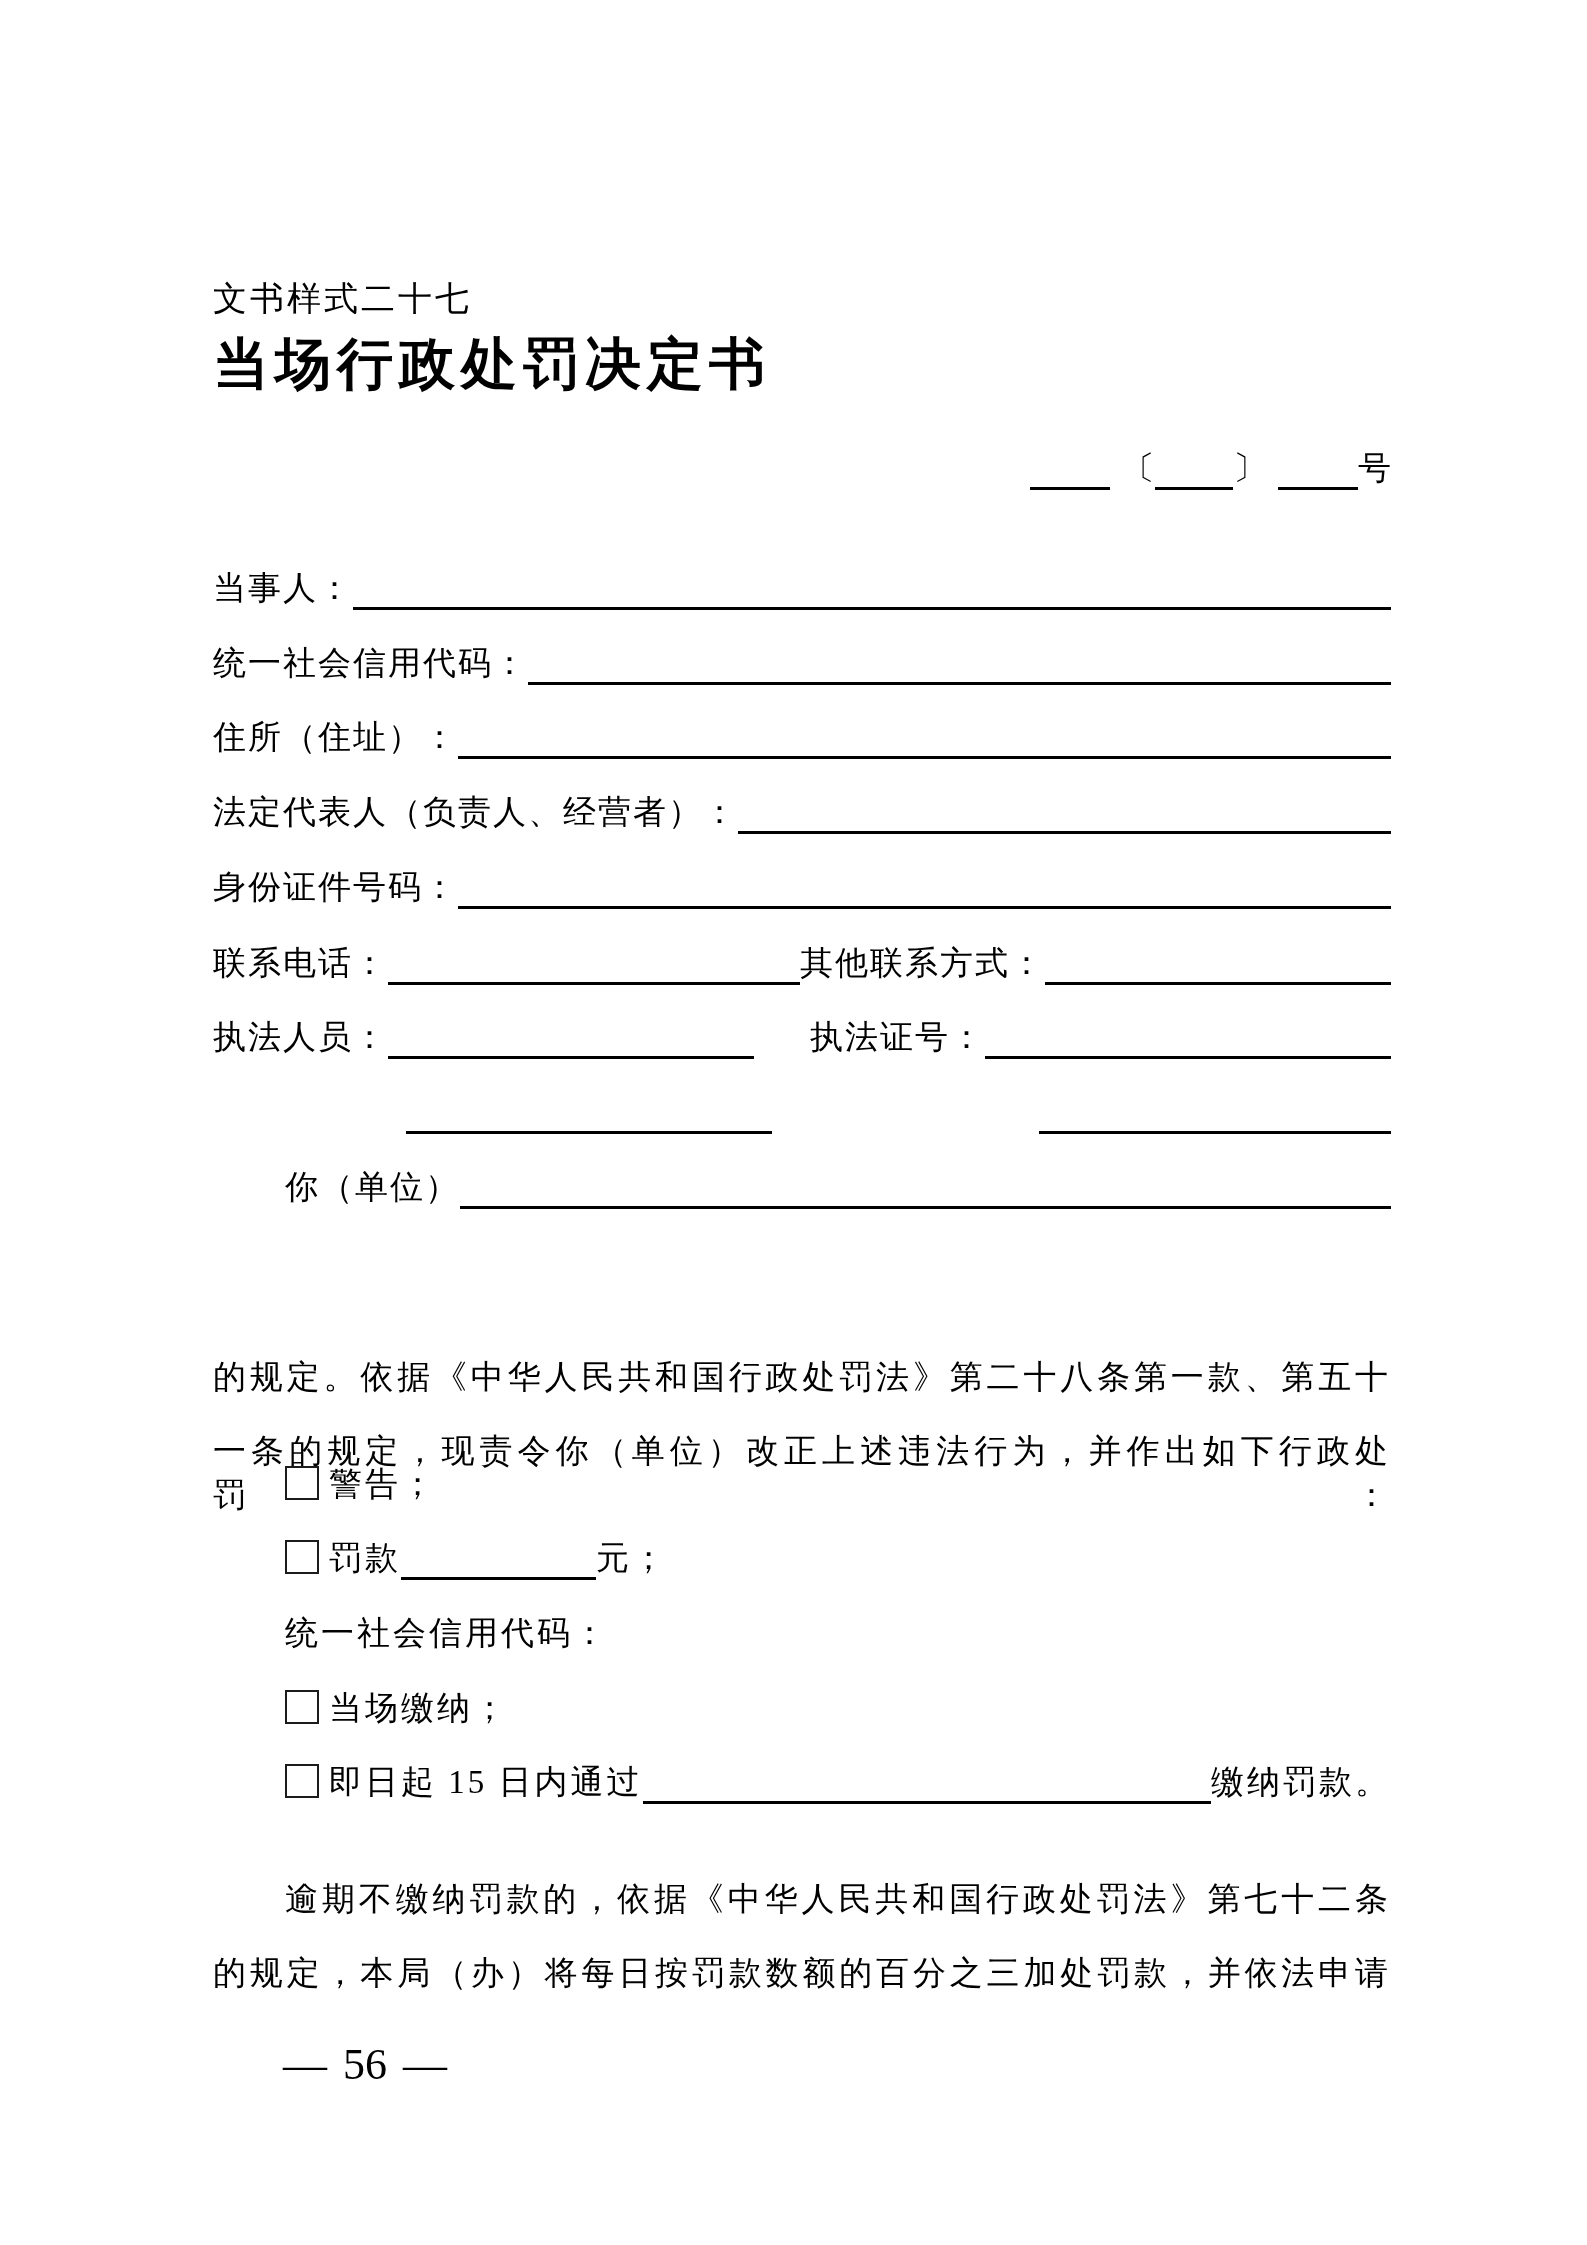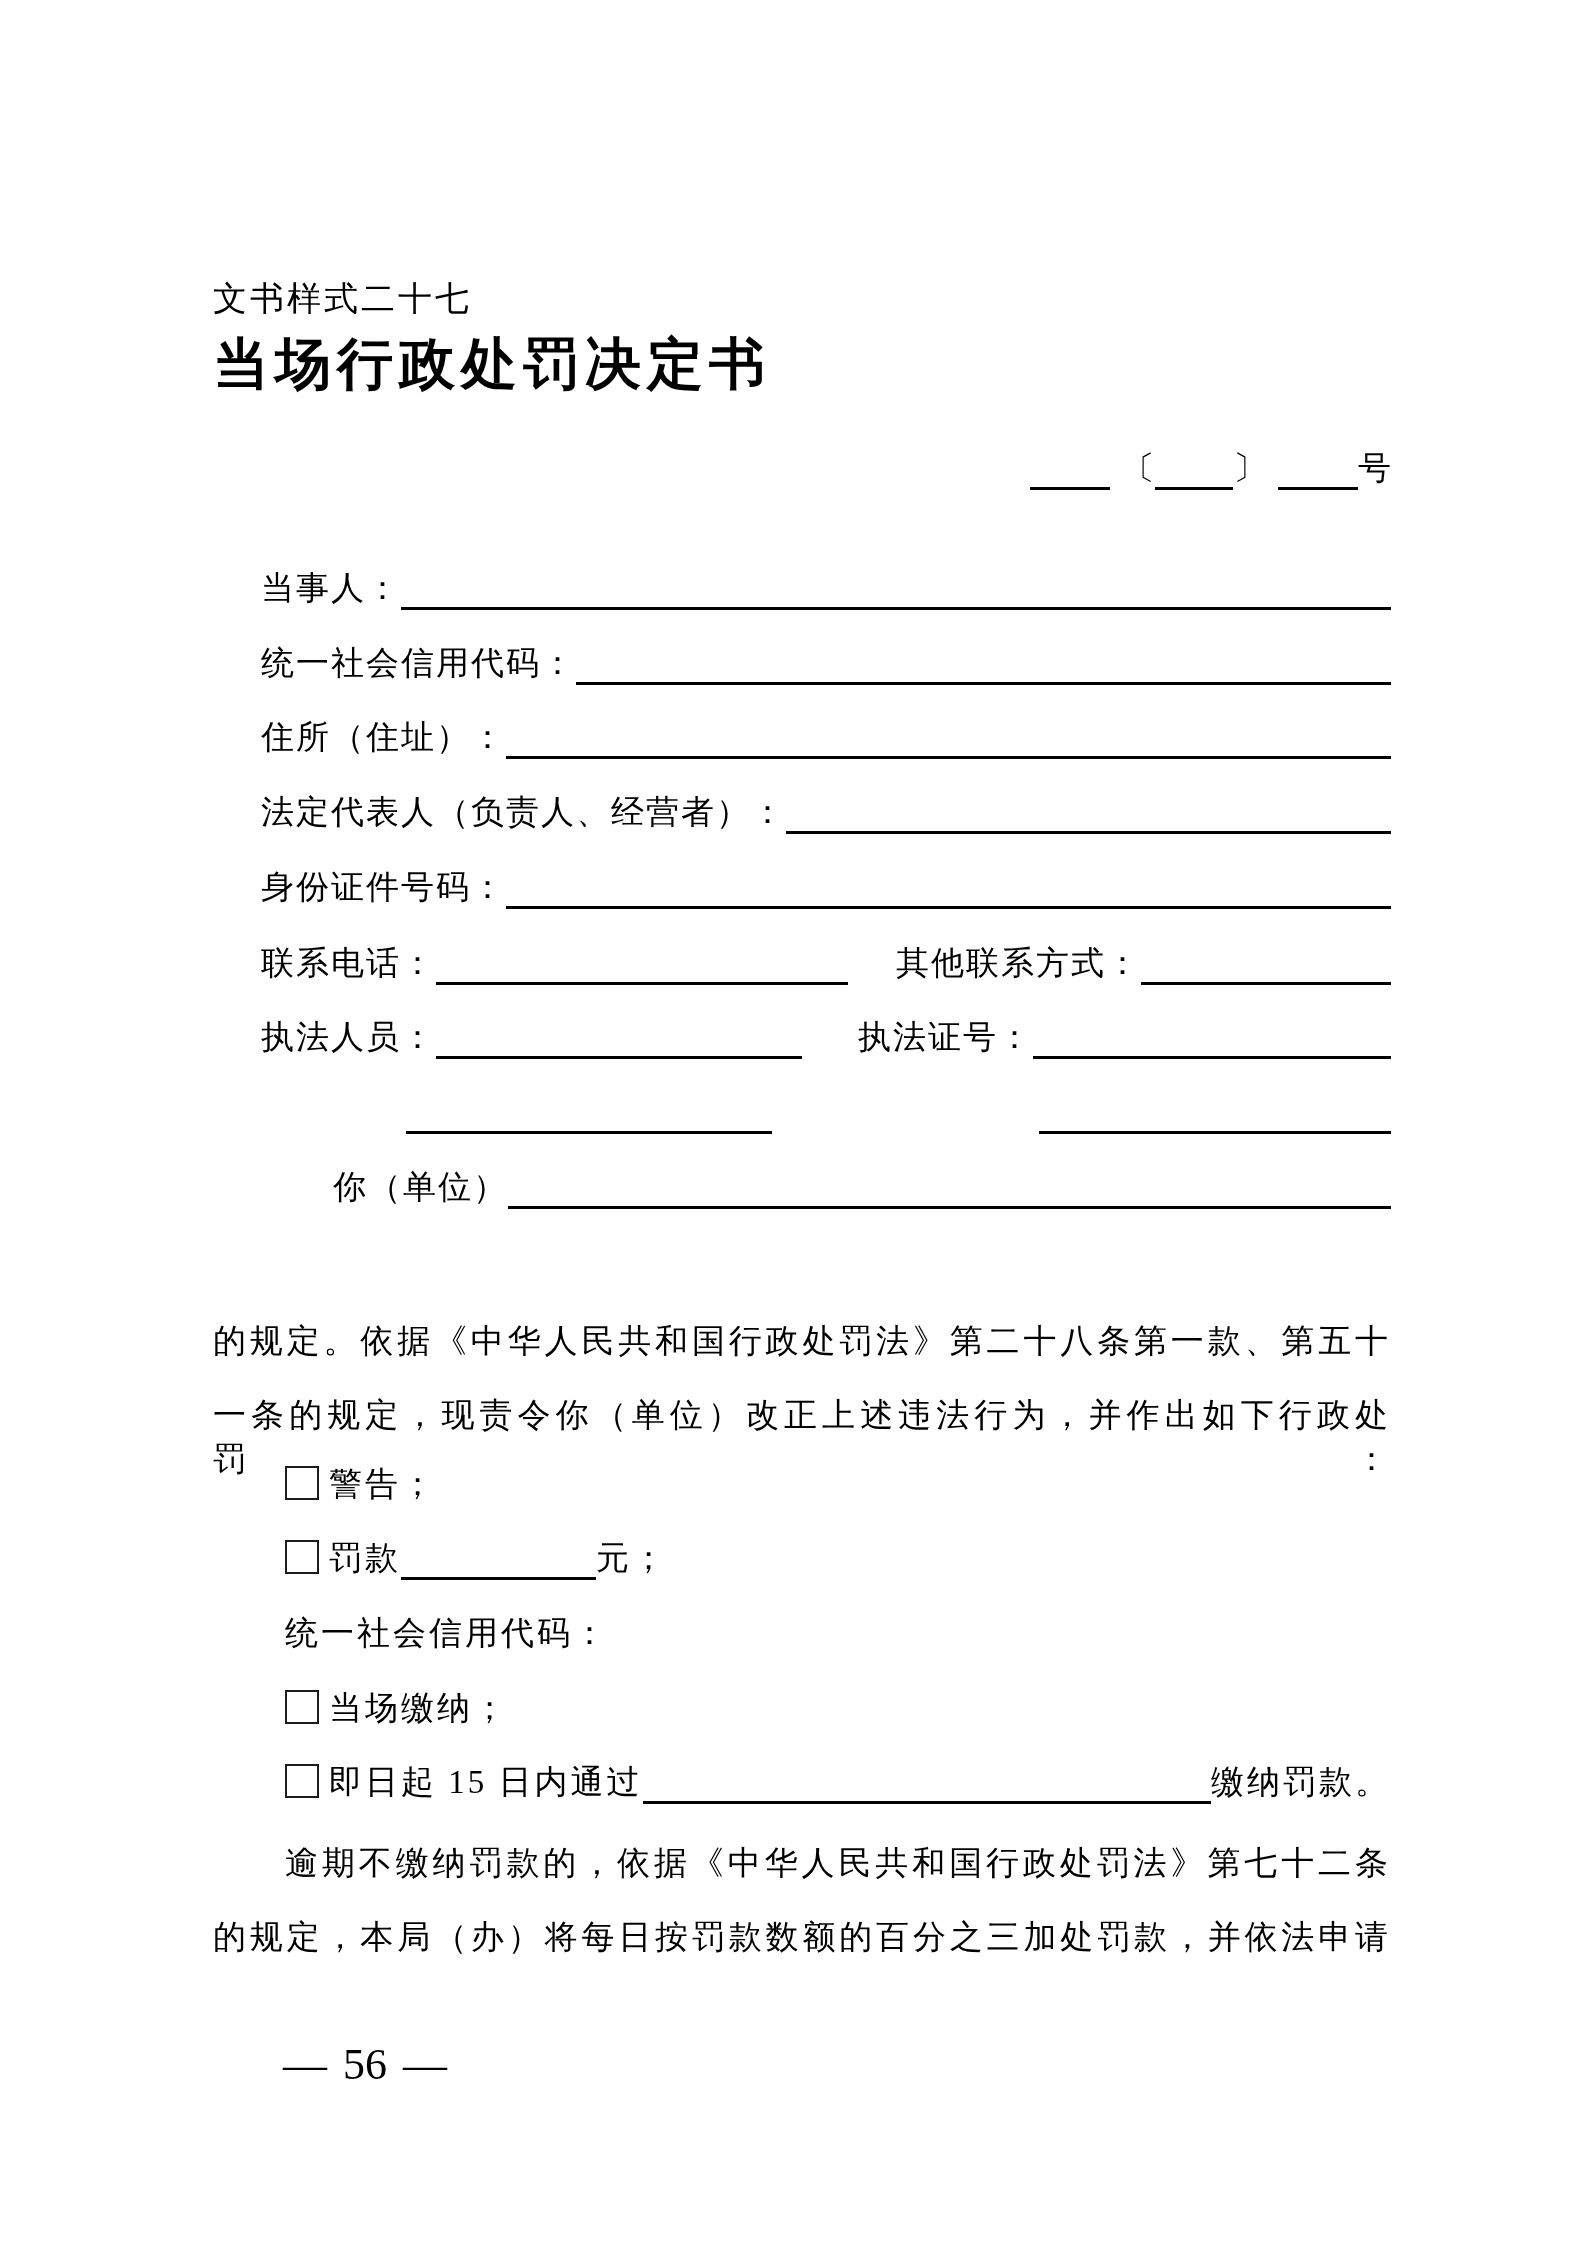--- a/index.html
+++ b/index.html
@@ -3,26 +3,26 @@
 <meta charset="utf-8">
 <style>
   html,body{margin:0;padding:0;}
   body{
     width:1587px;height:2245px;position:relative;background:#ffffff;color:#000;
     font-family:"Liberation Serif","DejaVu Serif",serif;overflow:hidden;
   }
   .content{position:absolute;left:213px;top:0;width:1178px;height:1639px;}
   .abs{position:absolute;left:0;right:0;}
   .row{position:absolute;left:0;right:0;display:flex;align-items:flex-end;height:44px;}
-  .lbl{font-size:33px;line-height:44px;letter-spacing:2px;white-space:nowrap;margin-left:48px;}
+  .lbl{font-size:33px;line-height:44px;letter-spacing:2px;white-space:nowrap;}
   .txt{font-size:33px;line-height:44px;letter-spacing:3px;white-space:nowrap;}
   .ul{display:block;height:8px;border-bottom:3px solid #000;}
   .flex{flex:1 1 auto;}
   .para{position:absolute;left:0;right:0;font-size:33px;line-height:44px;letter-spacing:3px;}
-  .just{text-align:justify;text-align-last:justify;}
+  .just{text-align:justify;text-align-last:justify;margin-top:36px;}
   .indent{padding-left:72px;}
   .sample-label{font-size:34px;line-height:44px;letter-spacing:3px;}
   .doc-title{
     text-align:left;font-size:56px;line-height:68px;font-weight:700;letter-spacing:6px;
   }
   .docno{justify-content:flex-end;}
   .docno .txt{letter-spacing:0;}
   .cbx{
     display:inline-block;width:30px;height:30px;border:2.5px solid #1c1c1c;
     margin:0 10px 6px 0;flex:0 0 auto;background:#fff;

